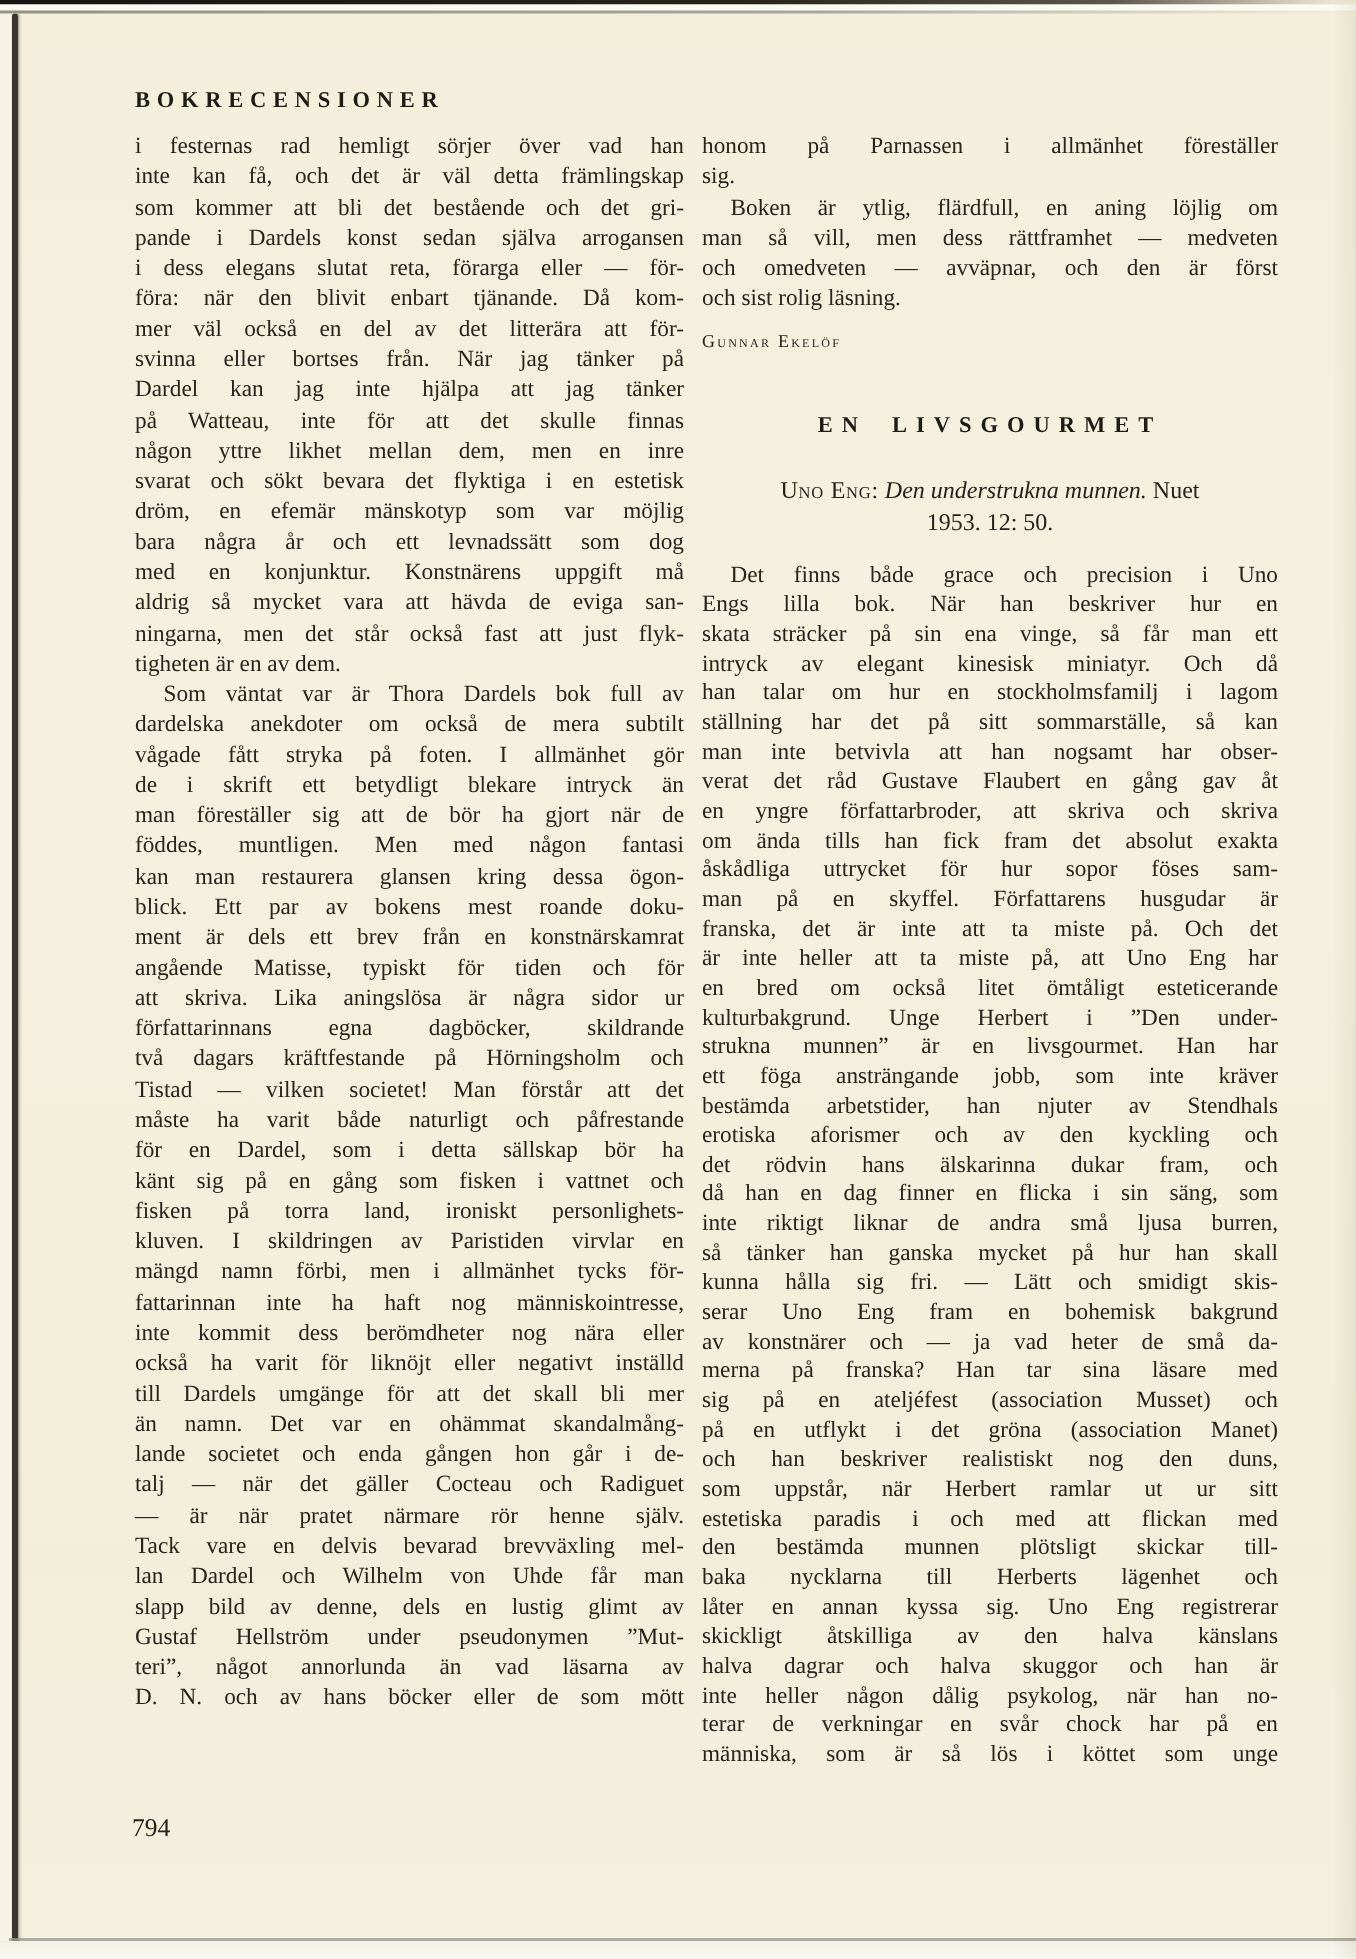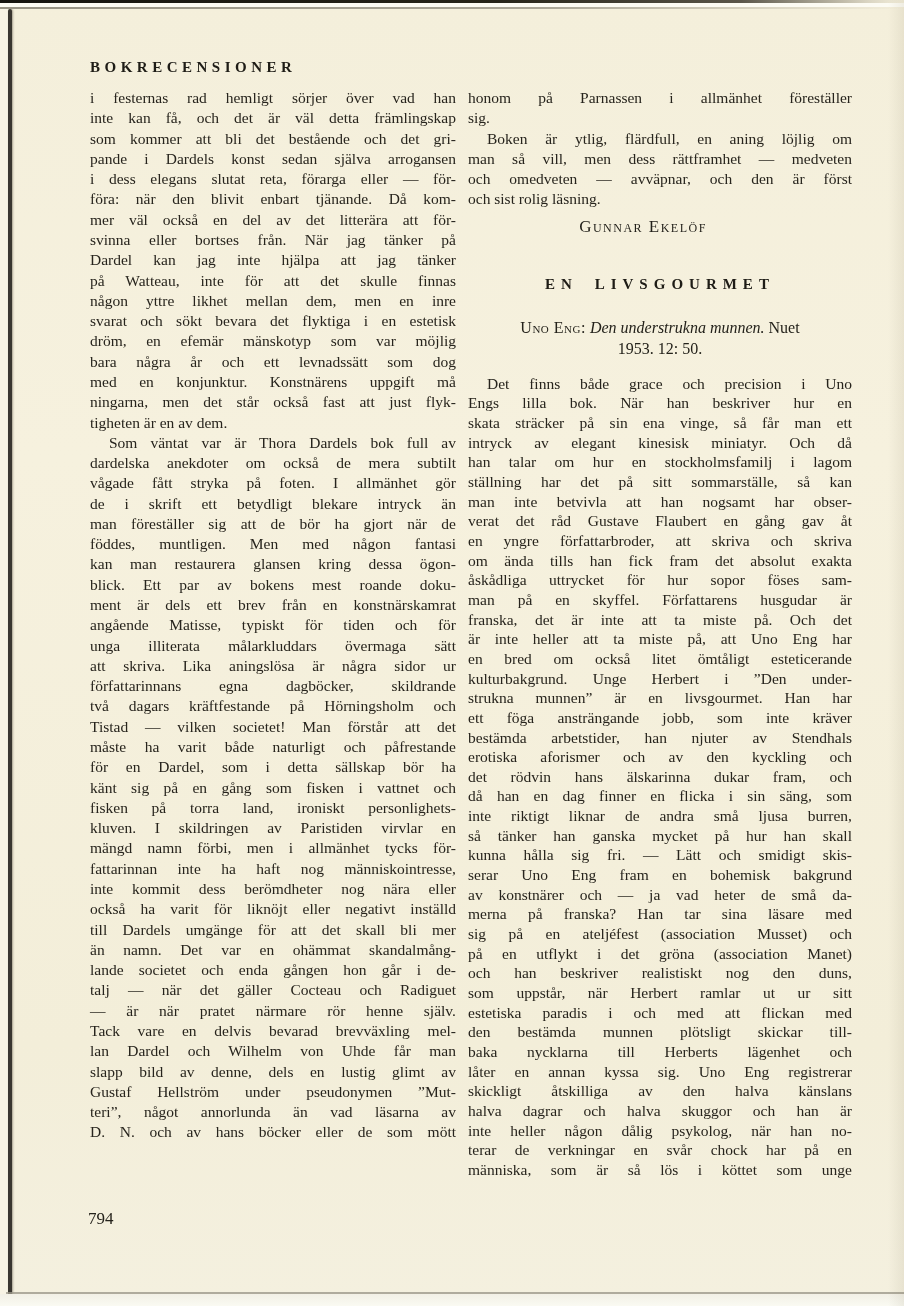--- a/index.html
+++ b/index.html
@@ -27,22 +27,22 @@
   .header{position:absolute;top:59px;left:90px;width:776px;text-align:left;
     font-size:15px;font-weight:bold;letter-spacing:4.5px;color:#1e1c16;}
   .columns{position:absolute;top:88px;left:90px;width:776px;display:flex;gap:12px;}
   .col{font-size:15.5px;color:#27241d;}
   .col.left{width:366px;}
   .col.right{width:384px;}
   .line{line-height:20.28px;text-align:justify;text-align-last:justify;white-space:normal;}
   .tight .line{line-height:19.65px;}
   .line.short{text-align:left;text-align-last:left;}
   .para.indent .line:first-child{text-indent:19px;}
-  .byline{margin-top:7px;padding-right:34px;text-align:center;font-variant:small-caps;
-    font-size:17px;letter-spacing:1.5px;color:#211f19;line-height:20px;}
+  .byline{margin-top:7px;padding-right:34px;text-align:left;font-variant:small-caps;
+    font-size:12px;letter-spacing:1.5px;color:#211f19;line-height:20px;}
   .review-title{margin:33px 0 0 0;text-align:center;font-size:15px;font-weight:bold;
     letter-spacing:6px;word-spacing:7px;color:#1e1c16;line-height:28px;}
   .reference{margin-top:19px;text-align:center;font-size:16px;line-height:21.5px;color:#24221b;}
   .reference .sc{font-variant:small-caps;letter-spacing:.5px;text-align:right;}
   .reference .it{font-style:italic;}
   .body-start{margin-top:14px;}
   .page-number{position:absolute;top:1209px;left:88px;font-size:17px;color:#24221b;}
 </style>
 </head>
 <body>
@@ -70,35 +70,35 @@
           <div class="line">föra: när den blivit enbart tjänande. Då kom-</div>
           <div class="line">mer väl också en del av det litterära att för-</div>
           <div class="line">svinna eller bortses från. När jag tänker på</div>
           <div class="line">Dardel kan jag inte hjälpa att jag tänker</div>
           <div class="line">på Watteau, inte för att det skulle finnas</div>
           <div class="line">någon yttre likhet mellan dem, men en inre</div>
           <div class="line">svarat och sökt bevara det flyktiga i en estetisk</div>
           <div class="line">dröm, en efemär mänskotyp som var möjlig</div>
           <div class="line">bara några år och ett levnadssätt som dog</div>
           <div class="line">med en konjunktur. Konstnärens uppgift må</div>
+          <div class="line">aldrig så mycket vara att hävda de eviga san-</div>
           <div class="line">ningarna, men det står också fast att just flyk-</div>
           <div class="line short">tigheten är en av dem.</div>
         </div>
         <div class="para indent">
           <div class="line">Som väntat var är Thora Dardels bok full av</div>
           <div class="line">dardelska anekdoter om också de mera subtilt</div>
           <div class="line">vågade fått stryka på foten. I allmänhet gör</div>
           <div class="line">de i skrift ett betydligt blekare intryck än</div>
           <div class="line">man föreställer sig att de bör ha gjort när de</div>
           <div class="line">föddes, muntligen. Men med någon fantasi</div>
           <div class="line">kan man restaurera glansen kring dessa ögon-</div>
           <div class="line">blick. Ett par av bokens mest roande doku-</div>
           <div class="line">ment är dels ett brev från en konstnärskamrat</div>
           <div class="line">angående Matisse, typiskt för tiden och för</div>
-          <div class="line">unga illiterata målarkluddars övermaga sätt</div>
           <div class="line">att skriva. Lika aningslösa är några sidor ur</div>
           <div class="line">författarinnans egna dagböcker, skildrande</div>
           <div class="line">två dagars kräftfestande på Hörningsholm och</div>
           <div class="line">Tistad — vilken societet! Man förstår att det</div>
           <div class="line">måste ha varit både naturligt och påfrestande</div>
           <div class="line">för en Dardel, som i detta sällskap bör ha</div>
           <div class="line">känt sig på en gång som fisken i vattnet och</div>
           <div class="line">fisken på torra land, ironiskt personlighets-</div>
           <div class="line">kluven. I skildringen av Paristiden virvlar en</div>
           <div class="line">mängd namn förbi, men i allmänhet tycks för-</div>

